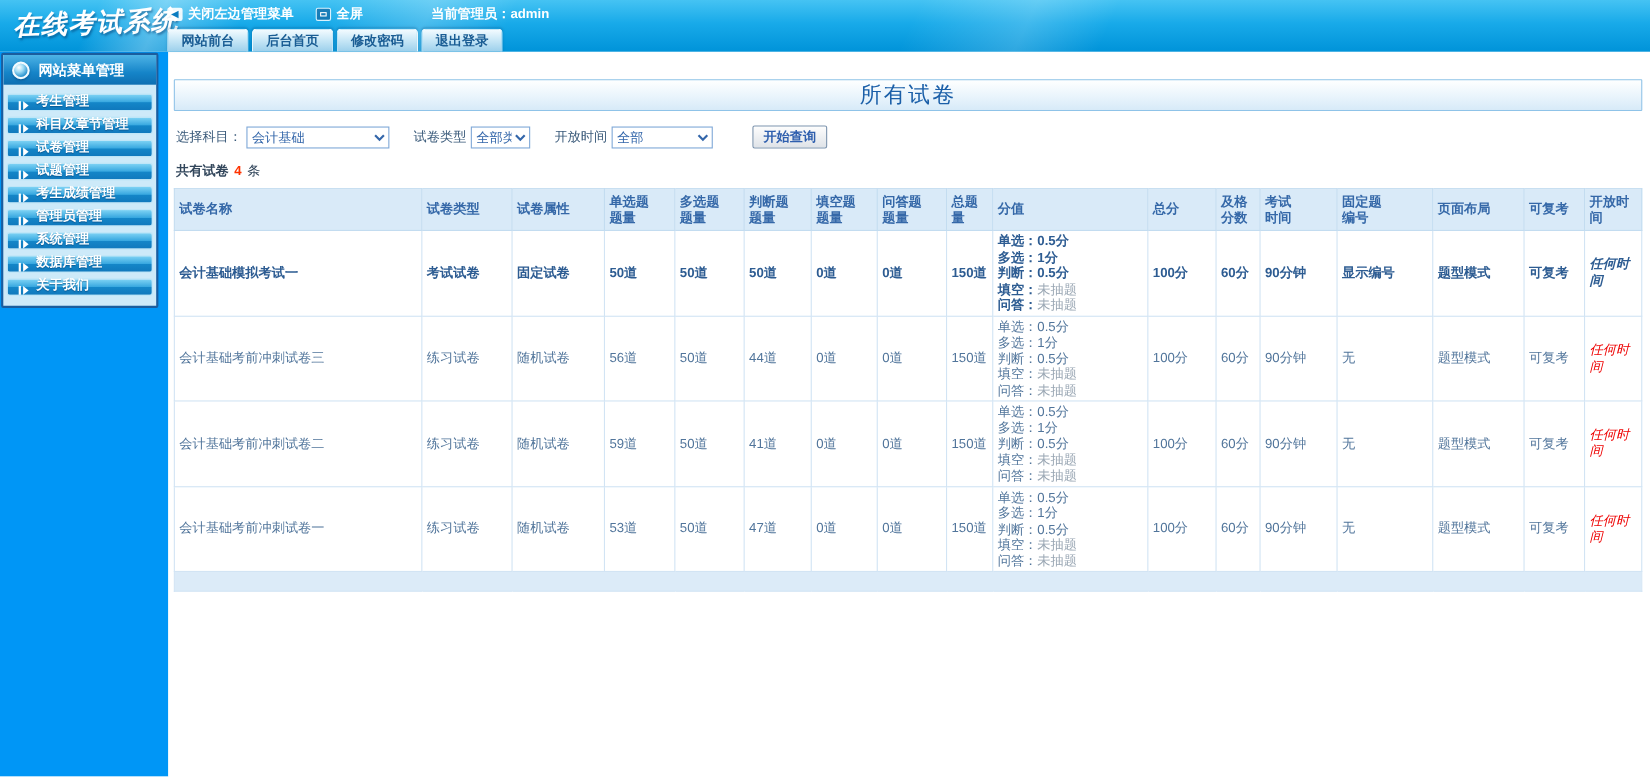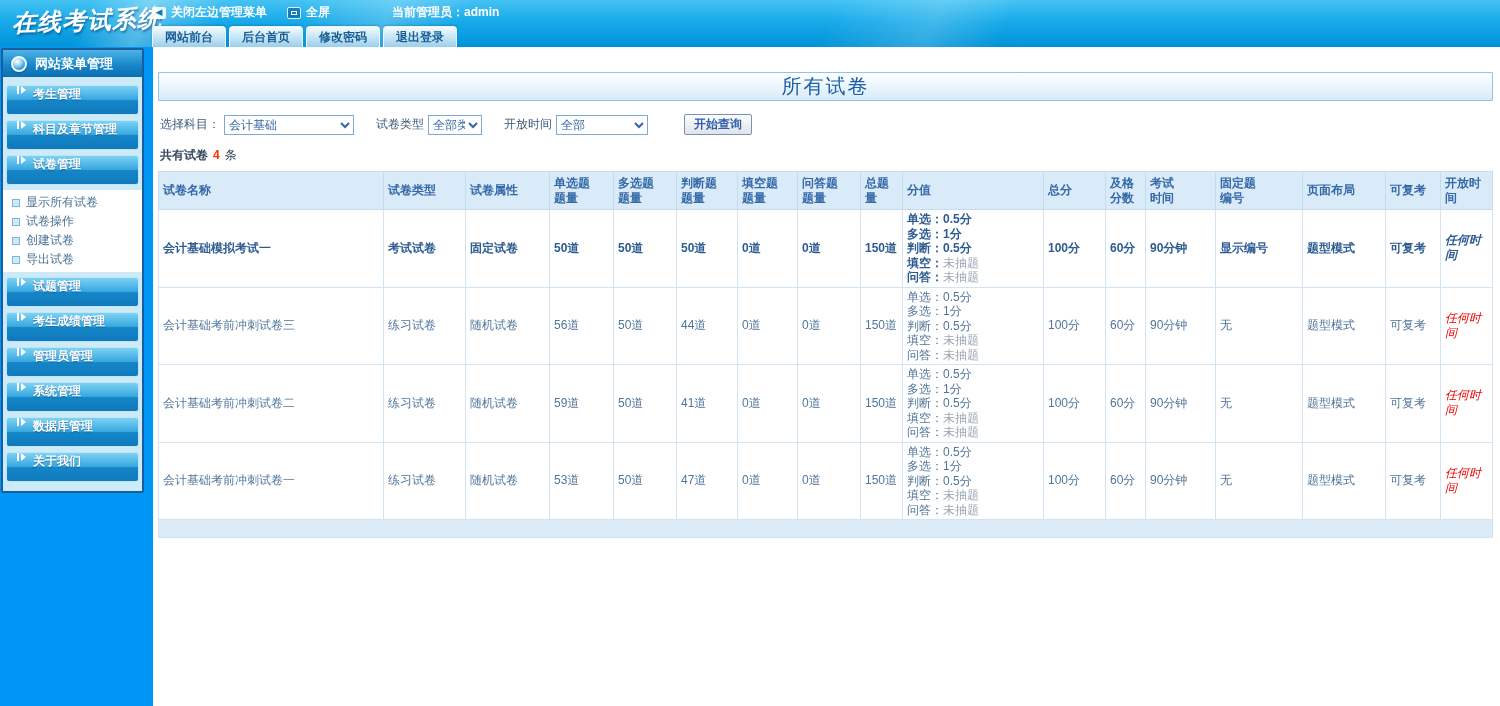--- a/index.html
+++ b/index.html
@@ -37,21 +37,21 @@
   .sidebar { width:153px; height:659px; background:#0096f6; flex:none; }
   .menu-panel { margin:1px 9px 0 1px; border:2px solid #1a5d9e; background:#cdeaf9;
     border-radius:2px; overflow:hidden; }
   .menu-header { height:27px; display:flex; align-items:center; padding-left:8px;
     background:linear-gradient(180deg,#4db3e6 0%,#1584c8 60%,#0d6fb2 100%);
     color:#fff; font-size:13px; font-weight:bold; }
   .sphere { width:16px; height:16px; border-radius:50%; margin-right:8px;
     background:radial-gradient(circle at 35% 28%,#ffffff 0%,#9fdcf5 35%,#1787c9 80%);
     border:2px solid #f2fbff; box-shadow:0 1px 2px rgba(0,40,80,.4); }
   .menu-items { padding:8px 0 4px 0; }
-  .menu-btn { display:flex; align-items:flex-start; height:30px; margin:0 3px 5px 3px;
+  .menu-btn { display:flex; align-items:flex-end; height:16px; margin:0 3px 5px 3px;
     padding-left:10px; border:1px solid #bfe6f8; border-radius:3px; cursor:pointer;
     background:linear-gradient(180deg,#7dd2f4 0%,#38a8e0 48%,#1486c8 52%,#1079bd 100%);
     color:#fff; font-size:12px; font-weight:bold; text-shadow:0 1px 1px rgba(0,50,100,.5);font-family:Liberation Serif, serif; }
   .play { display:inline-flex; align-items:center; margin-right:7px; }
   .play::before { content:''; width:2px; height:8px; background:#fff; margin-right:2px; }
   .play::after { content:''; width:0; height:0; border-left:5px solid #fff;
     border-top:4px solid transparent; border-bottom:4px solid transparent; }
   .submenu { background:#fff; margin:0 0 5px 0; padding:3px 0; }
   .sub-item { display:flex; align-items:center; height:19px; padding-left:9px;
     color:#4a7294; font-size:12px; cursor:pointer; }
@@ -130,38 +130,20 @@
             <span class="play"></span>
             <span>考生管理</span>
           </div>
           <div class="menu-btn">
             <span class="play"></span>
             <span>科目及章节管理</span>
           </div>
           <div class="menu-btn">
             <span class="play"></span>
             <span>试卷管理</span>
-          </div>
-          <div class="submenu">
-            <div class="sub-item">
-              <span class="sq"></span>
-              <span>显示所有试卷</span>
-            </div>
-            <div class="sub-item">
-              <span class="sq"></span>
-              <span>试卷操作</span>
-            </div>
-            <div class="sub-item">
-              <span class="sq"></span>
-              <span>创建试卷</span>
-            </div>
-            <div class="sub-item">
-              <span class="sq"></span>
-              <span>导出试卷</span>
-            </div>
           </div>
           <div class="menu-btn">
             <span class="play"></span>
             <span>试题管理</span>
           </div>
           <div class="menu-btn">
             <span class="play"></span>
             <span>考生成绩管理</span>
           </div>
           <div class="menu-btn">

